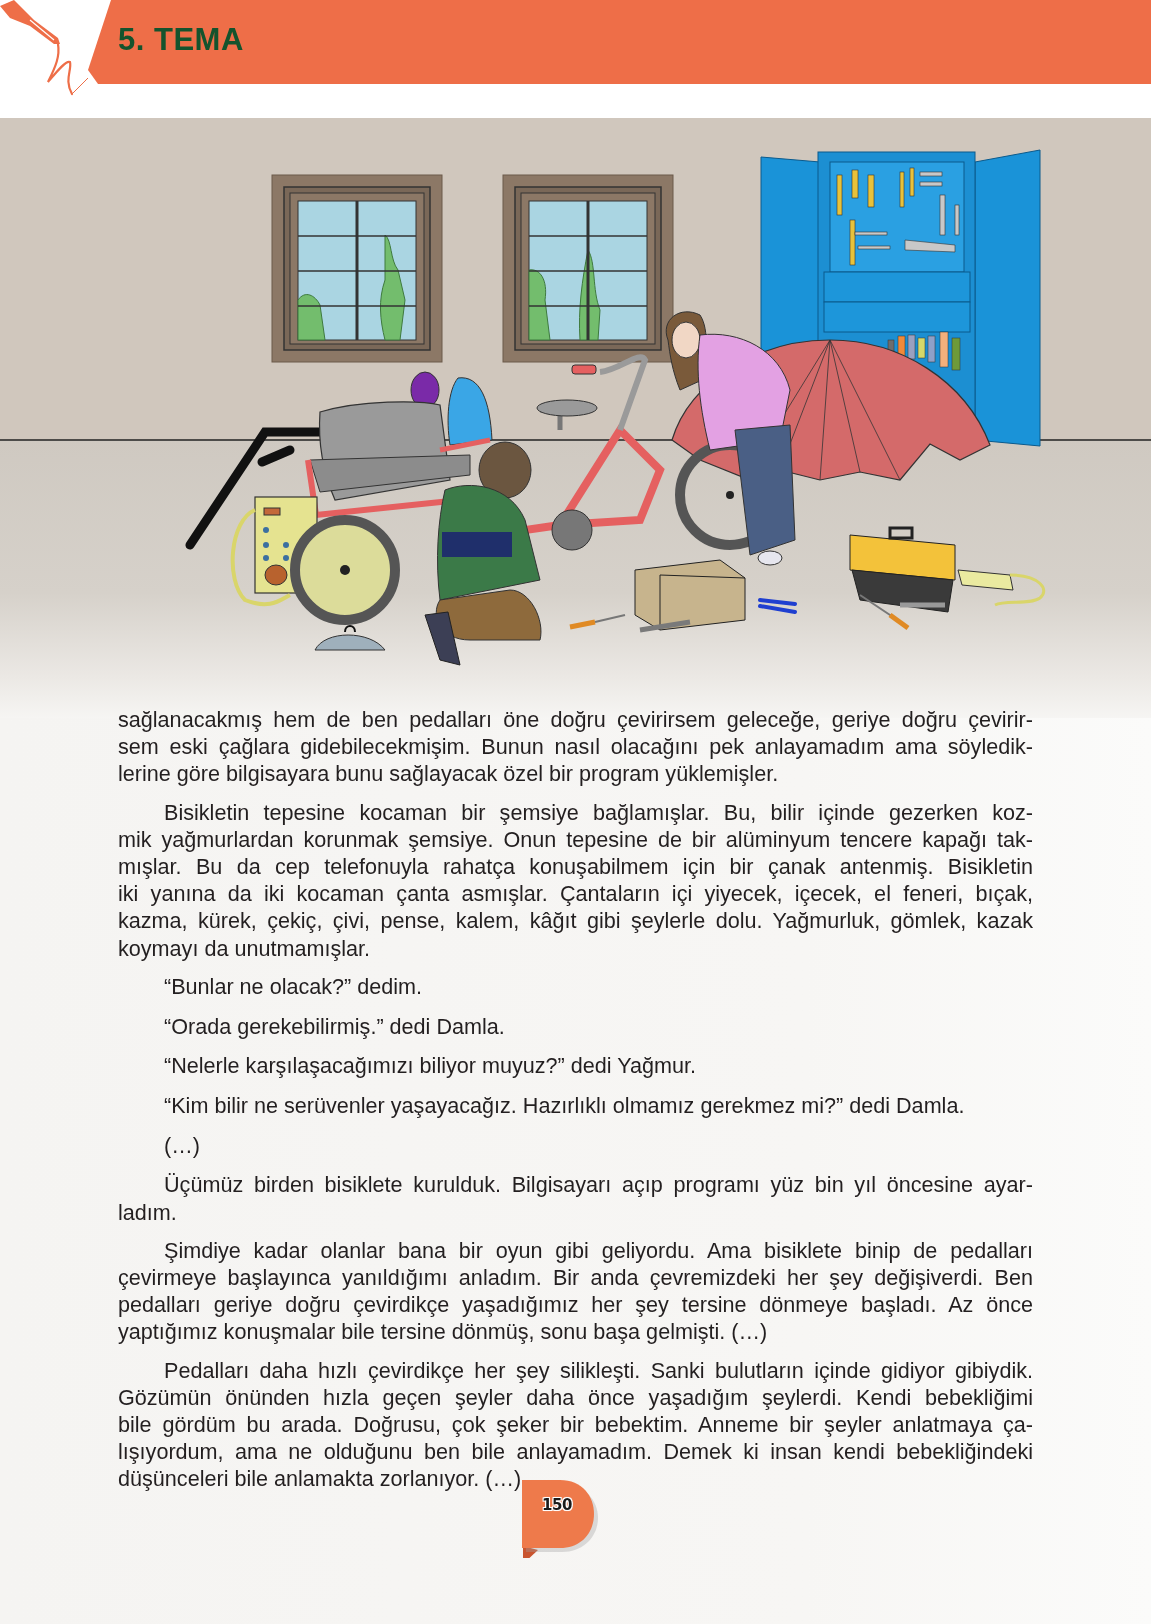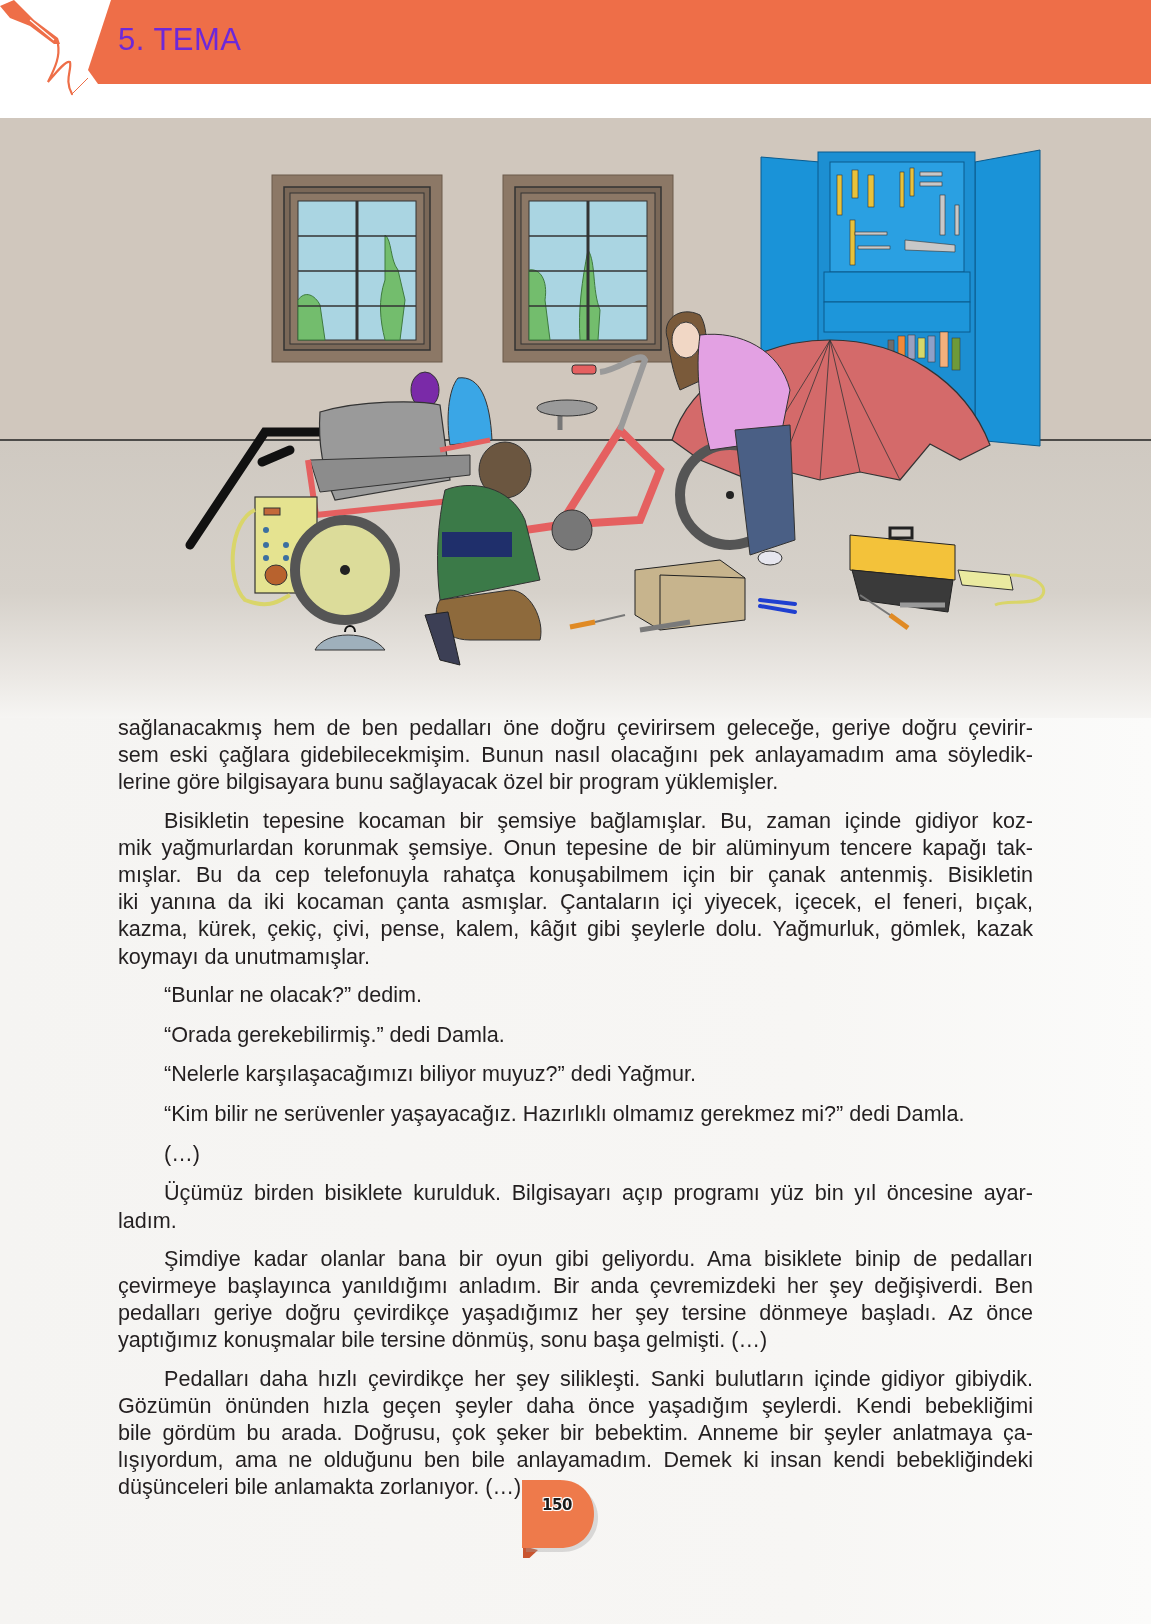--- a/index.html
+++ b/index.html
@@ -8,33 +8,33 @@
     background: linear-gradient(90deg, #f5f4f2 0%, #f7f6f4 70%, #fbfbfa 100%);
     font-family: "Liberation Sans", sans-serif;
   }
   .topwhite { position: absolute; left: 0; top: 0; width: 1151px; height: 118px; background: #ffffff; }
   .header-band {
     position: absolute; left: 88px; top: 0; width: 1063px; height: 84px;
     background: #ee6e48;
     clip-path: polygon(23px 0, 100% 0, 100% 100%, 10px 100%, 0 70px);
   }
   .header-title {
-    position: absolute; left: 118px; top: 22px; color: #6d28d9;
-    font-family: "Liberation Sans", sans-serif; font-weight: normal; font-size: 31px; letter-spacing: 0.5px;
+    position: absolute; left: 118px; top: 22px; color: #14532d;
+    font-family: "Liberation Sans", sans-serif; font-weight: bold; font-size: 31px; letter-spacing: 0.5px;
   }
   .pen-icon { position: absolute; left: 0; top: 0; width: 100px; height: 100px; }
 
   .illustration { position: absolute; left: 0; top: 118px; width: 1151px; height: 600px; overflow: hidden; }
   .illustration svg { display: block; }
 
   .text-area {
     position: absolute; left: 118px; top: 706px; width: 915px;
     font-family: "Liberation Sans", sans-serif; font-size: 21.6px; line-height: 27.2px; color: #231f20;
   }
-  .para { margin: 8px 0 11px 0; text-align: justify; text-align-last: left; hyphens: manual; }
+  .para { margin: 0 0 11px 0; text-align: justify; text-align-last: left; hyphens: manual; }
   .para.dialog { padding-left: 46px; margin-bottom: 12.5px; }
   .line { display: block; text-align: justify; text-align-last: justify; }
   .line.last { text-align-last: left; }
 
   .page-badge { position: absolute; left: 520px; top: 1478px; width: 96px; height: 80px; }
   .page-number {
     position: absolute; left: 520px; top: 1496px; width: 74px; text-align: center;
     font-family: "DejaVu Sans", sans-serif; font-weight: bold; font-size: 15px; color: #1a1a1a;
     text-shadow: 0 0 2px #fff, 1px 1px 0 #fff, -1px -1px 0 #fff, 1px -1px 0 #fff, -1px 1px 0 #fff;
     letter-spacing: -0.5px;
@@ -222,21 +222,21 @@
   </svg>
 </div>
 
 <div class="text-area">
   <p class="para">
     <span class="line">sağlanacakmış hem de ben pedalları öne doğru çevirirsem geleceğe, geriye doğru çevirir-</span>
     <span class="line">sem eski çağlara gidebilecekmişim. Bunun nasıl olacağını pek anlayamadım ama söyledik-</span>
     <span class="line last">lerine göre bilgisayara bunu sağlayacak özel bir program yüklemişler.</span>
   </p>
   <p class="para">
-    <span class="line" style="padding-left:46px">Bisikletin tepesine kocaman bir şemsiye bağlamışlar. Bu, zaman içinde gidiyor koz-</span>
+    <span class="line" style="padding-left:46px">Bisikletin tepesine kocaman bir şemsiye bağlamışlar. Bu, bilir içinde gezerken koz-</span>
     <span class="line">mik yağmurlardan korunmak şemsiye. Onun tepesine de bir alüminyum tencere kapağı tak-</span>
     <span class="line">mışlar. Bu da cep telefonuyla rahatça konuşabilmem için bir çanak antenmiş. Bisikletin</span>
     <span class="line">iki yanına da iki kocaman çanta asmışlar. Çantaların içi yiyecek, içecek, el feneri, bıçak,</span>
     <span class="line">kazma, kürek, çekiç, çivi, pense, kalem, kâğıt gibi şeylerle dolu. Yağmurluk, gömlek, kazak</span>
     <span class="line last">koymayı da unutmamışlar.</span>
   </p>
   <p class="para dialog"> “Bunlar ne olacak?” dedim.</p>
   <p class="para dialog">“Orada gerekebilirmiş.” dedi Damla.</p>
   <p class="para dialog">“Nelerle karşılaşacağımızı biliyor muyuz?” dedi Yağmur.</p>
   <p class="para dialog">“Kim bilir ne serüvenler yaşayacağız. Hazırlıklı olmamız gerekmez mi?” dedi Damla.</p>

